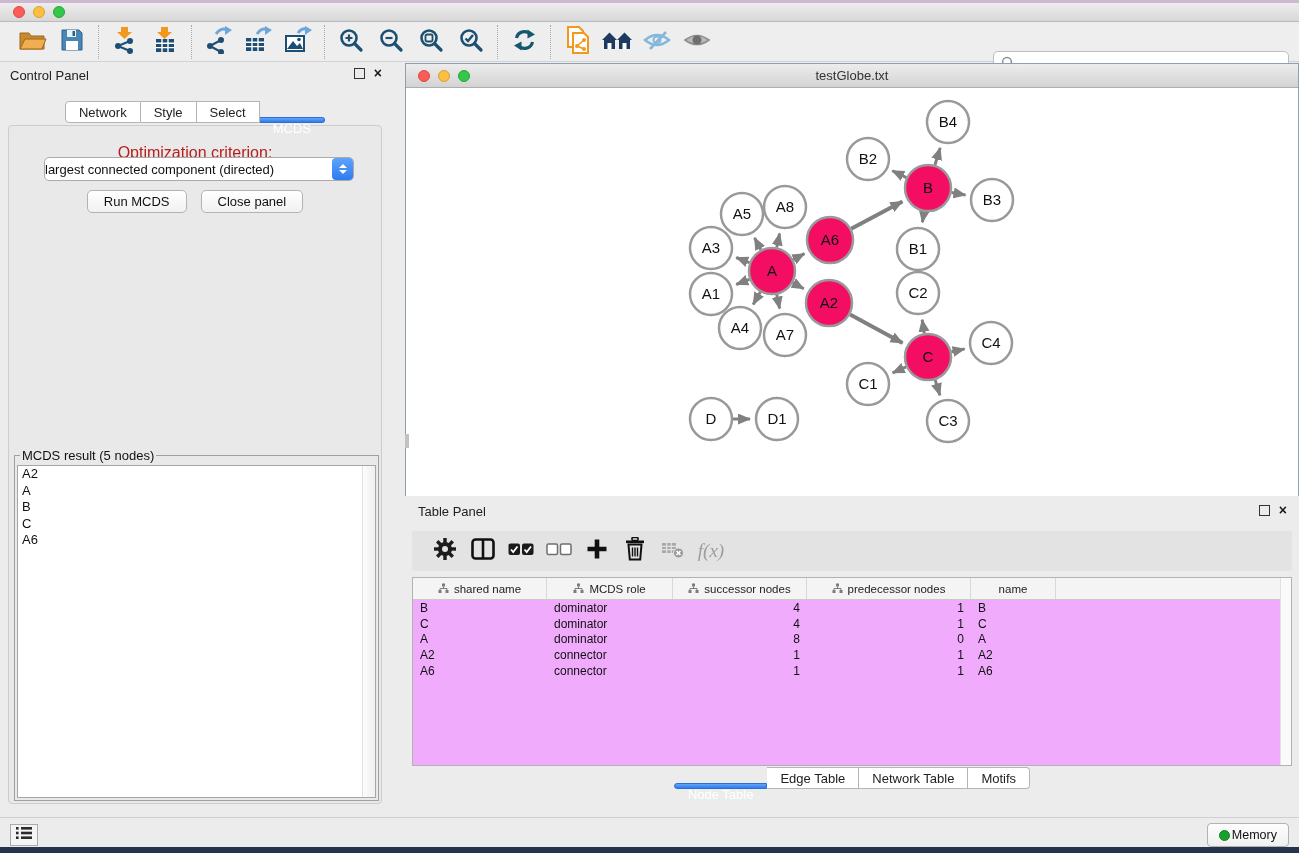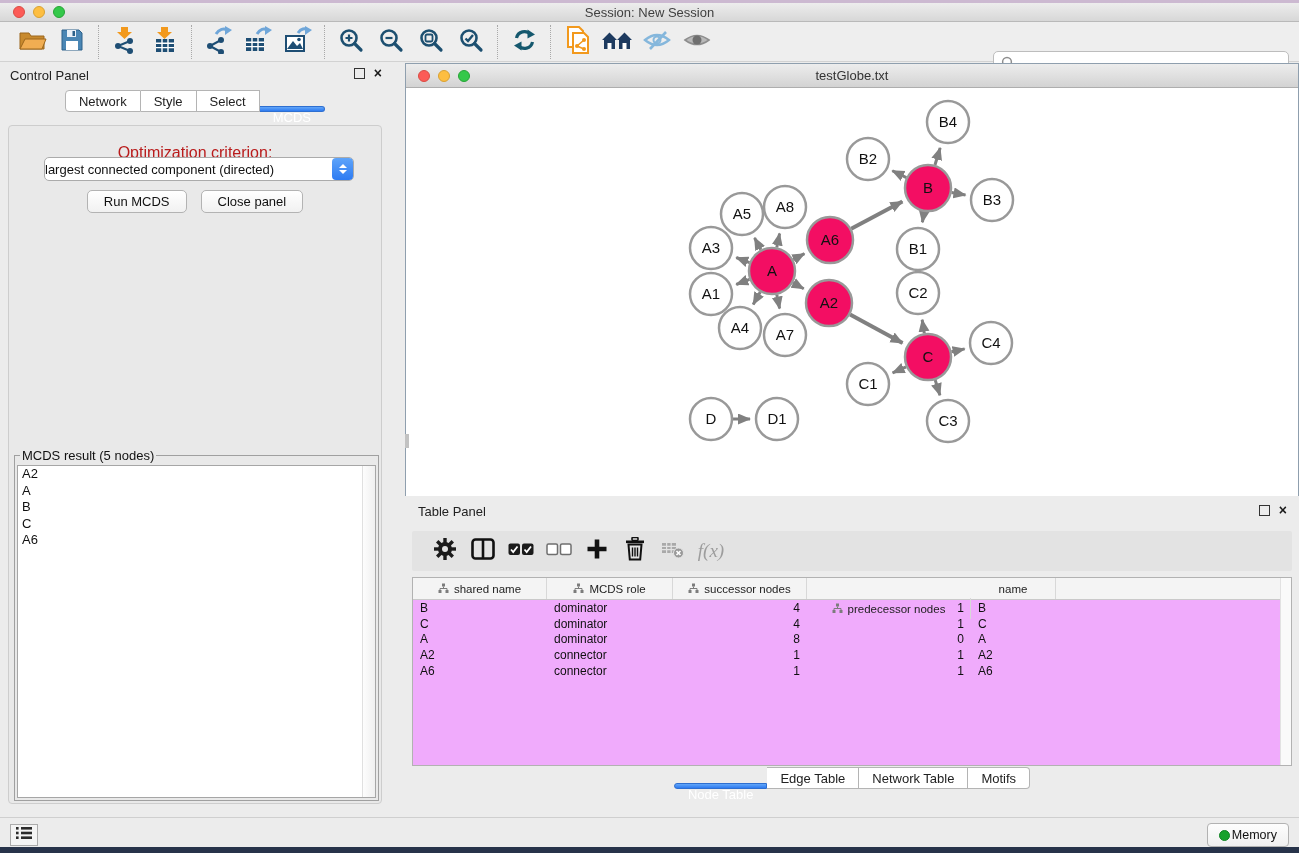--- a/index.html
+++ b/index.html
@@ -34,21 +34,21 @@
     background:transparent; padding:0 6px; font-family:"Liberation Sans",sans-serif;}
 
   
   #control-panel { left:0; top:62px; width:390px; height:755px; background:#ececec; }
   #cp-header { position:absolute; left:0; top:0; width:100%; height:26px; }
   #cp-title { position:absolute; left:10px; top:6px; font-size:13px; color:#222; }
   .panel-float { position:absolute; top:6px; width:11px; height:11px;
     border:1.5px solid #333; background:transparent; }
   .panel-close { position:absolute; top:3px; font-size:14px; font-weight:bold; color:#1a1a1a; }
   #cp-float{ right:25px;} #cp-close{ right:8px;}
-  #cp-tabs { position:absolute; top:28px; left:0; width:100%; display:flex; justify-content:center; z-index:2;}
+  #cp-tabs { position:absolute; top:39px; left:0; width:100%; display:flex; justify-content:center; z-index:2;}
   .seg { height:22px; display:flex; }
   .seg .tab { padding:0 13px; font-size:13px; line-height:21px; background:#fff;
     border:1px solid #b4b4b4; border-left:none; color:#222; cursor:default; }
   .seg .tab:first-child { border-left:1px solid #b4b4b4; border-radius:4px 0 0 4px; }
   .seg .tab:last-child { border-radius:0 4px 4px 0; }
   .seg .tab.sel { background:linear-gradient(#62a6f9,#2e7bf0); color:#fff; border-color:#2e6fd0;margin-top:16px; }
   #cp-group { position:absolute; left:8px; right:8px; top:63px; bottom:13px;
     background:#e9e9e9; border:1px solid #cdcdcd; border-radius:4px; }
   #opt-label { position:absolute; top:11px; width:100%; text-align:center; font-size:16px; color:#b91c1c;margin-top:7px;}
   #criterion { position:absolute; left:35px; top:31px; width:310px; height:24px; background:#fff;
@@ -124,21 +124,20 @@
 
 <div id="app">
   <div id="top-strip" class="abs"></div>
 
   <div id="titlebar" class="abs">
     <div class="lights">
       <div class="tl red"></div>
       <div class="tl yel"></div>
       <div class="tl grn"></div>
     </div>
-    <div class="title">Session: New Session</div>
   </div>
 
   <div id="toolbar" class="abs">
     <div style="width:12px"></div>
     <div class="tb-btn">
       <span><svg width="29" height="26" viewBox="0 0 29 26">
         <path d="M2 6 L11 6 L13 9 L26 9 L26 22 L2 22 Z" fill="#c88a2e" stroke="#9c671c"></path>
         <path d="M2 22 L7 12 L28 12 L24 22 Z" fill="#f0ad52" stroke="#9c671c"></path>
           </svg></span>
     </div>
@@ -492,21 +491,21 @@
             <svg width="11" height="11" viewBox="0 0 11 11">
               <g fill="#7c7c7c">
                 <rect x="4" y="0.5" width="3" height="3"></rect>
                 <rect x="0.5" y="7" width="3" height="3"></rect>
                 <rect x="7.5" y="7" width="3" height="3"></rect>
               </g>
               <path d="M5.5 3.5 v2 M2 5.5 h7 M2 5.5 v1.5 M9 5.5 v1.5" stroke="#7c7c7c" fill="none"></path>
             </svg>
             <span>successor nodes</span>
           </div>
-          <div class="th" style="width: 164px; margin-top: 20px;">
+          <div class="th" style="width: 164px;">
             <svg width="11" height="11" viewBox="0 0 11 11">
               <g fill="#7c7c7c">
                 <rect x="4" y="0.5" width="3" height="3"></rect>
                 <rect x="0.5" y="7" width="3" height="3"></rect>
                 <rect x="7.5" y="7" width="3" height="3"></rect>
               </g>
               <path d="M5.5 3.5 v2 M2 5.5 h7 M2 5.5 v1.5 M9 5.5 v1.5" stroke="#7c7c7c" fill="none"></path>
             </svg>
             <span>predecessor nodes</span>
           </div>

